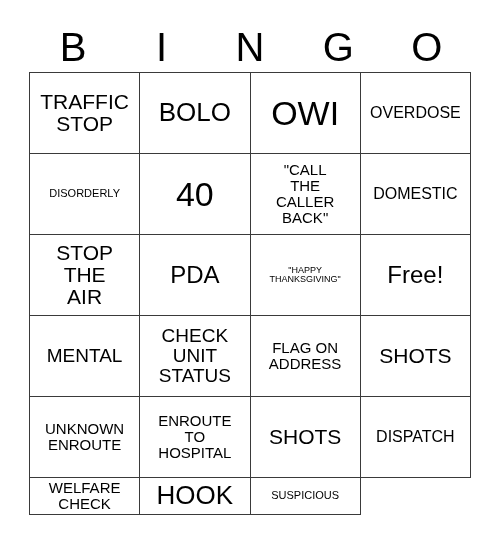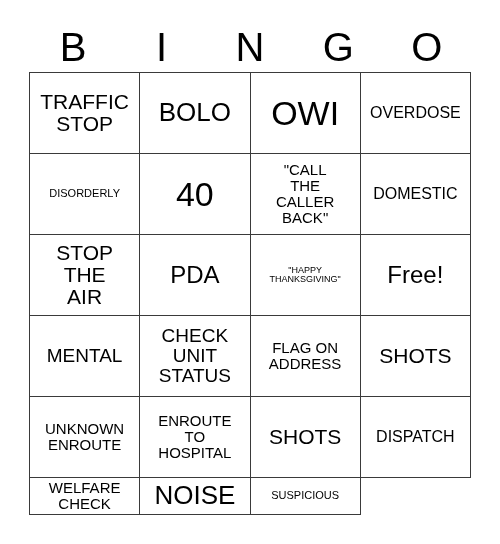--- a/index.html
+++ b/index.html
@@ -182,20 +182,20 @@
       </div>
     <div class="cell">
         <span class="cell-text fs-xxs">DISPATCH</span>
       </div>
 
     <div class="cell">
         <span class="cell-text fs-xs">WELFARE
 CHECK</span>
       </div>
     <div class="cell">
-        <span class="cell-text fs-lg">NOISE</span>
+        <span class="cell-text fs-lg">HOOK</span>
       </div>
     <div class="cell">
         <span class="cell-text fs-tiny">SUSPICIOUS</span>
       </div>
 
   </div>
 </div>
 
 </body></html>

